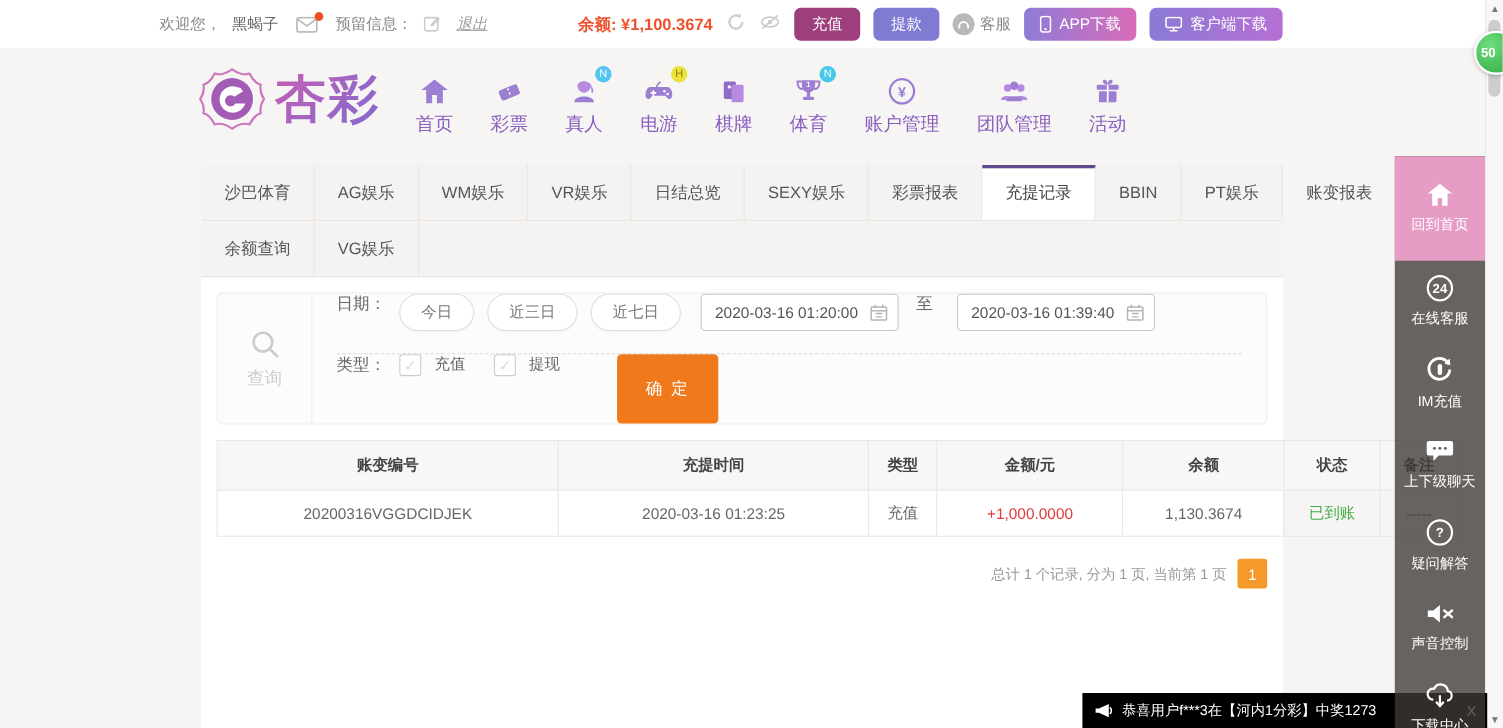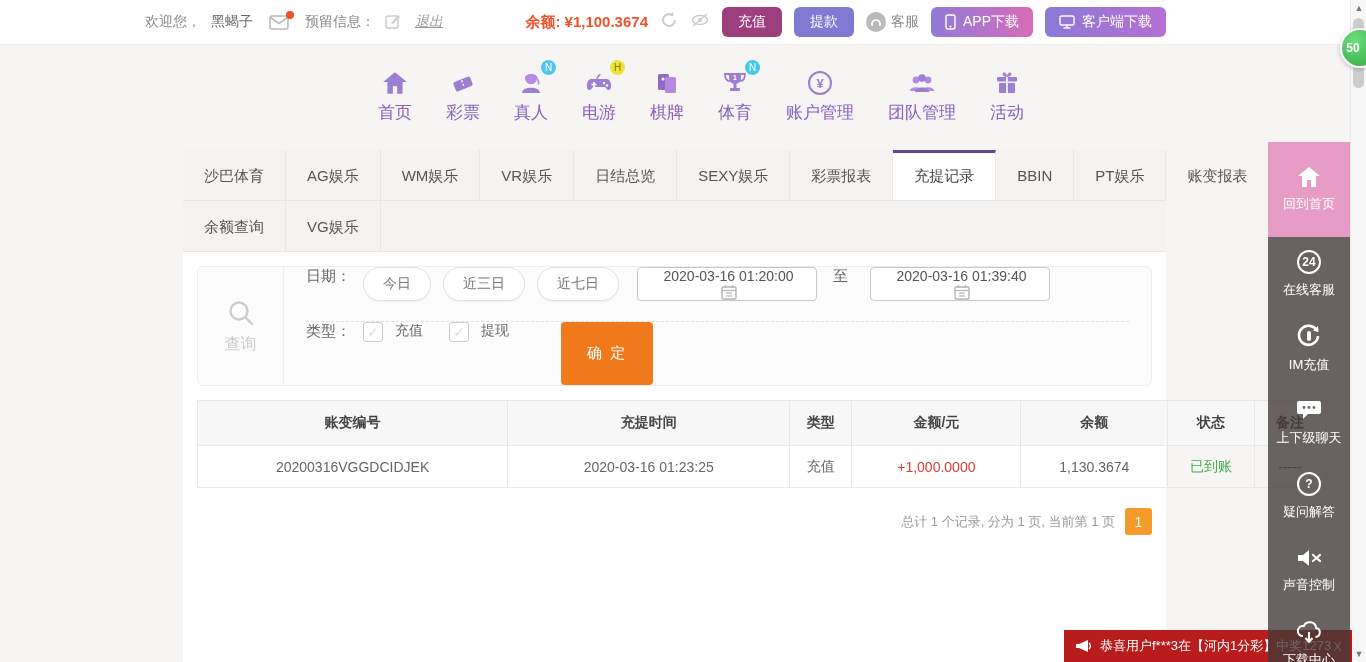--- a/index.html
+++ b/index.html
@@ -54,21 +54,21 @@
   .filter-left { width:86px; border-right:1px solid #eee; display:flex; flex-direction:column;
     align-items:center; justify-content:center; gap:6px; color:#ccc; font-size:16px; }
   .filter-right { flex:1; padding:0 22px; display:flex; flex-direction:column; }
   .f-row { display:flex; align-items:flex-start; gap:12px; flex:1; }
   .f-row1 { border-bottom:1px dashed #e2e0dd; }
   .f-label { font-size:15px; color:#666; white-space:nowrap; }
   .pill { border:1px solid #e3e1de; border-radius:17px; padding:7px 19px; background:#fff; color:#777;
     font-size:14px; cursor:pointer; box-shadow:0 1px 2px rgba(0,0,0,.05); white-space:nowrap; }
   .date-input { width:180px; height:34px; border:1px solid #c9c9c9; border-radius:4px; background:#fff;
     display:flex; align-items:center; justify-content:space-between; padding:0 9px 0 12px;
-    color:#555; font-size:14px; margin-left:6px; cursor:text; white-space:nowrap;flex-direction:column; }
+    color:#555; font-size:14px; margin-left:6px; cursor:text; white-space:nowrap; }
   .to-label { color:#666; font-size:15px; margin:0 4px; }
   .checkbox { width:20px; height:20px; border:1px solid #ccc; border-radius:3px; background:#fff;
     display:flex; align-items:center; justify-content:center; color:#ddd; font-size:14px; cursor:pointer; }
   .cb-label { font-size:14px; color:#666; margin-right:14px; }
   .submit-btn { margin-left:26px; background:#f0791b; border:none; border-radius:4px; color:#fff;
     font-size:15px; padding:22px 26px; cursor:pointer; letter-spacing:2px; }
 
   
   table { margin:2px 14px 0; width:1129px; border-collapse:collapse; font-size:14px; table-layout:fixed; }
   th { background:#f7f7f7; border:1px solid #e8e8e8; height:45px; color:#444; font-weight:bold; text-align:center; }
@@ -93,21 +93,21 @@
   
   .sidebar { position:absolute; top:142px; right:16px; width:82px; height:520px;
     background:rgba(64,58,54,0.78); z-index:5; overflow:hidden; }
   .side-item { height:74px; display:flex; flex-direction:column; align-items:center; justify-content:center;
     gap:7px; color:#fff; font-size:13px; cursor:pointer; }
   .side-item.active { height:95px; background:#e79cc5; }
   .icon-circle { width:24px; height:24px; border:2px solid #fff; border-radius:50%; color:#fff;
     font-size:12px; font-weight:bold; display:flex; align-items:center; justify-content:center; }
 
   
-  .notice { position:absolute; right:14px; bottom:0; width:288px; height:29px; background:#b91c1c;
+  .notice { position:absolute; right:14px; bottom:0; width:368px; height:29px; background:#000000;
     display:flex; align-items:center; gap:8px; padding:16px 10px; z-index:4; overflow:hidden; }
   .notice-text { color:#fff; font-size:13px; white-space:nowrap; }
   .notice-close { position:absolute; right:10px; color:#f3e2d2; font-size:13px; cursor:pointer; z-index:1; }
 
   
   .float-badge { position:absolute; top:28px; right:-14px; width:40px; height:40px; border-radius:50%;
     background:radial-gradient(circle at 35% 30%,#6fdd7e,#2ea83e); border:2px solid #fff;
     box-shadow:0 1px 4px rgba(0,0,0,.25); color:#fff; font-size:12px; font-weight:bold;
     display:flex; align-items:center; justify-content:center; z-index:10; cursor:pointer; }
   .float-badge span { margin-right:14px; }
@@ -174,20 +174,31 @@
           <rect x="1" y="1" width="14" height="9" rx="1.5" fill="none" stroke="#fff" stroke-width="1.4"></rect>
           <line x1="8" y1="10" x2="8" y2="13" stroke="#fff" stroke-width="1.4"></line>
           <line x1="4.5" y1="13" x2="11.5" y2="13" stroke="#fff" stroke-width="1.4"></line>
         </svg>
       <span>客户端下载</span>
     </button>
   </div>
 </div>
 
 <div class="header">
+  <div class="logo">
+    <svg width="62" height="62" viewBox="0 0 62 62">
+      <g fill="none" stroke="#ca79c0" stroke-width="2">
+        <path d="M31 4 C38 9 42 9 47 8 C50 14 53 17 57 18 C56 24 58 28 60 31 C58 34 56 38 57 44 C53 45 50 48 47 54 C42 53 38 53 31 58 C24 53 20 53 15 54 C12 48 9 45 5 44 C6 38 4 34 2 31 C4 28 6 24 5 18 C9 17 12 14 15 8 C20 9 24 9 31 4 Z"></path>
+      </g>
+      <circle cx="31" cy="31" r="19" fill="#a35cb5"></circle>
+      <path d="M41 24 a12 12 0 1 0 2 11 h-9 a5 5 0 1 1 -1-6 Z" fill="#fff"></path>
+      <circle cx="37" cy="23" r="2.5" fill="#fff"></circle>
+    </svg>
+    <span class="logo-text">杏彩</span>
+  </div>
   <div class="nav">
     <div class="nav-item">
       <span class="nav-ico">
         <svg width="26" height="24" viewBox="0 0 24 22">
             <path d="M12 1 L23 10 H19 V21 H14 V14 H10 V21 H5 V10 H1 Z" fill="#9c7ed2"></path>
           </svg>
 
       </span>
       <span class="nav-label">首页</span>
     </div>

